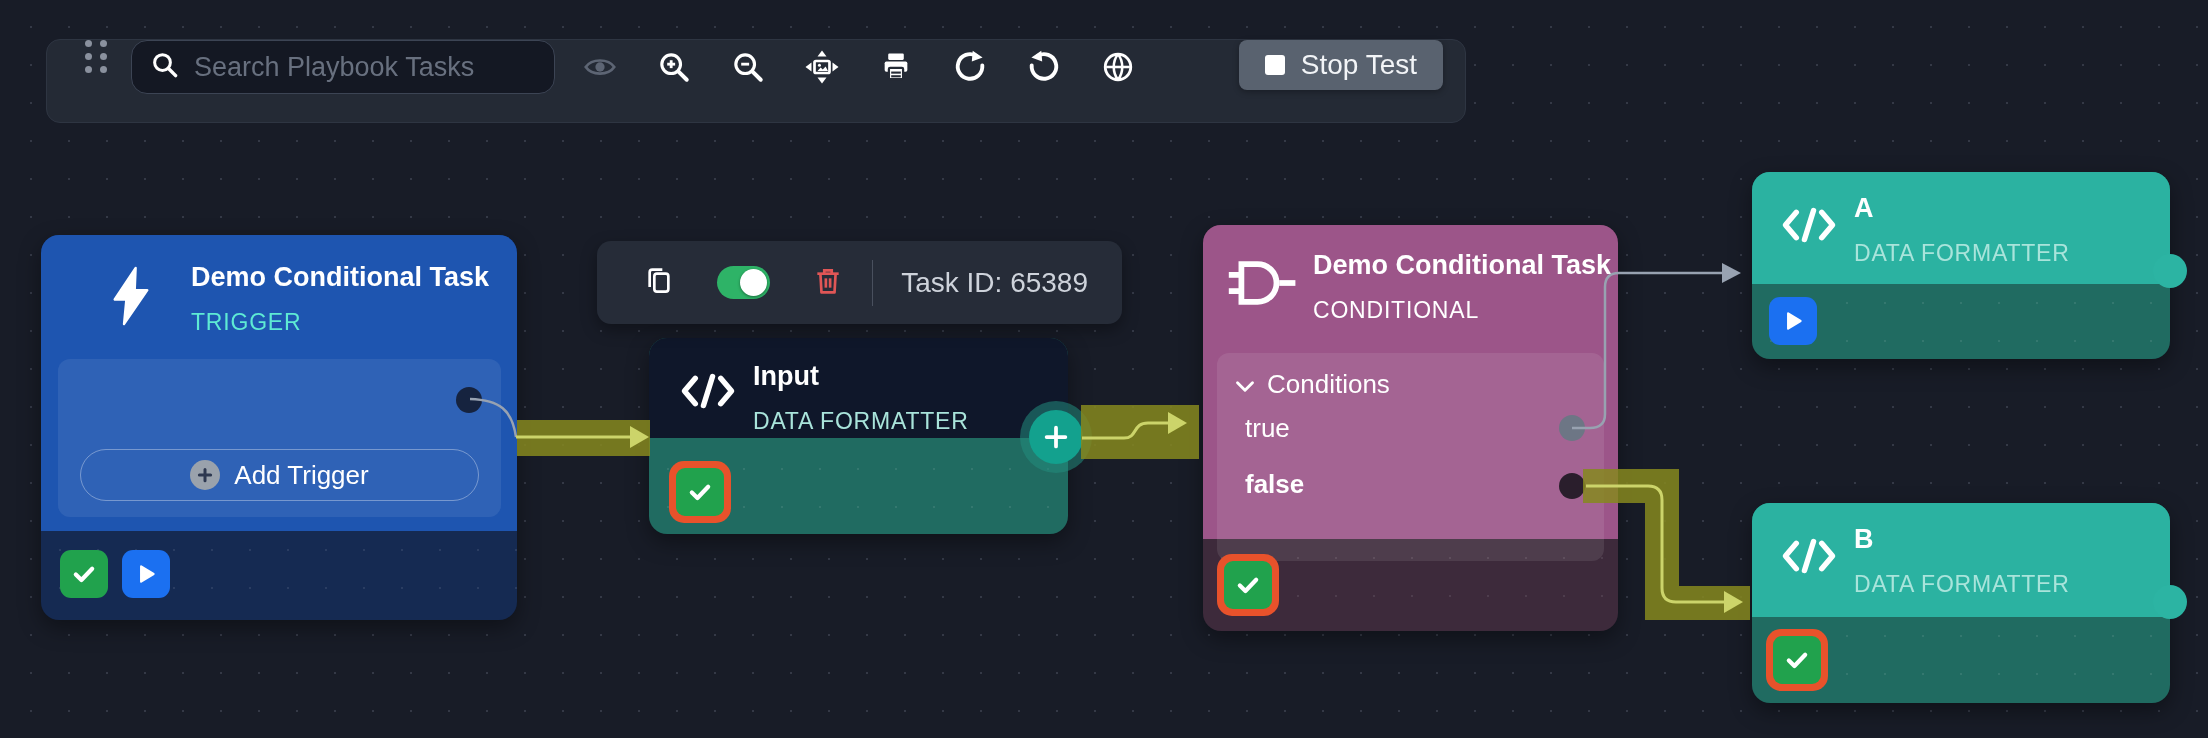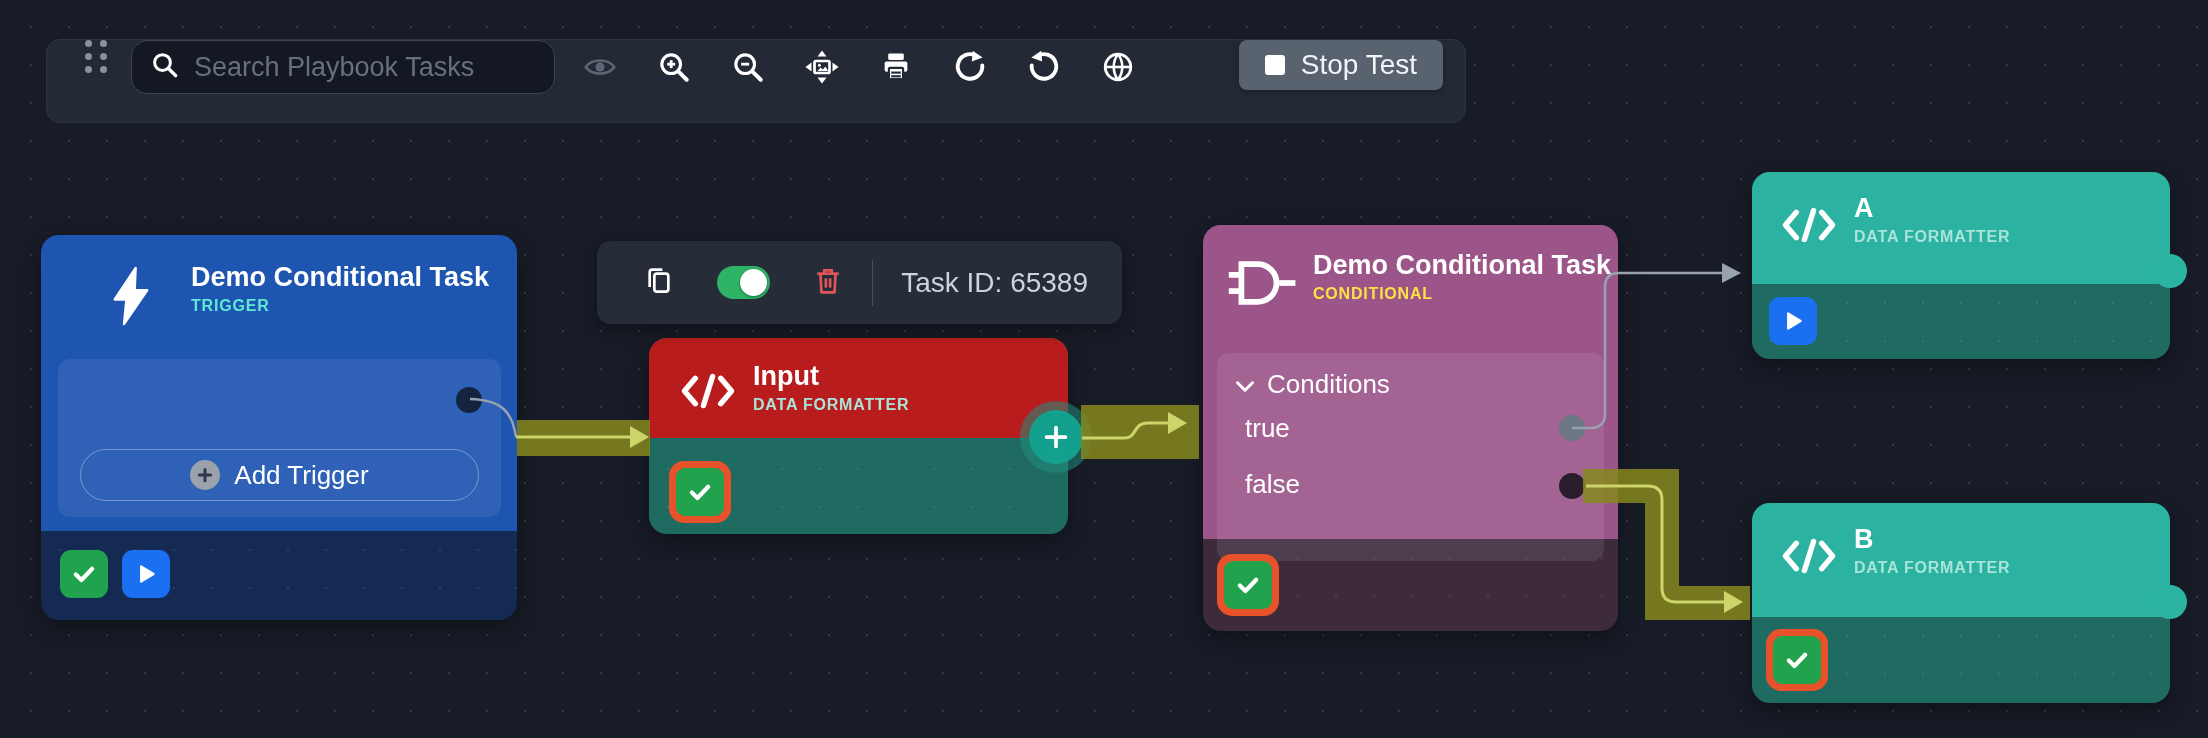--- a/index.html
+++ b/index.html
@@ -32,49 +32,49 @@
   .toggle{width:64px;height:33px;border-radius:17px;background:#2eb367;position:relative;cursor:pointer;margin:0 42px;}
   .toggle .knob{position:absolute;right:3px;top:3px;width:27px;height:27px;border-radius:50%;background:#fff;
     box-shadow:0 1px 3px rgba(0,0,0,.4);}
   
   .node{position:absolute;border-radius:18px;box-shadow:0 8px 22px rgba(0,0,0,.38);z-index:5;}
   .node .header{position:absolute;left:0;top:0;right:0;border-radius:18px 18px 0 0;}
   .node .footer{position:absolute;left:0;right:0;bottom:0;border-radius:0 0 18px 18px;
     background-image:radial-gradient(1.2px 2.4px at 50% 50%, rgba(255,255,255,0.09) 60%, transparent 62%);
     background-size:38px 38px;}
   .ntitle{color:#fff;font-size:27px;font-weight:600;line-height:32px;}
-  .nsub{font-size:16px;font-weight:700;letter-spacing:.8px;margin-top:4px;}
+  .nsub{font-size:23px;font-weight:400;letter-spacing:.8px;margin-top:16px;}
   .titleblock{position:absolute;}
   .hicon{position:absolute;display:flex;align-items:center;justify-content:center;}
   .panel{position:absolute;border-radius:12px;}
   .sq-btn{position:absolute;width:48px;height:48px;border-radius:11px;display:flex;align-items:center;justify-content:center;cursor:pointer;}
   .ringed{position:absolute;width:62px;height:62px;border-radius:15px;background:#e8522b;display:flex;
     align-items:center;justify-content:center;cursor:pointer;}
   .ringed .inner{width:48px;height:48px;border-radius:9px;background:#21a24d;display:flex;align-items:center;justify-content:center;}
   .green{background:#21a24d;} .blue{background:#1b70f1;}
   .port-dot{position:absolute;border-radius:50%;cursor:pointer;}
   .edge-port{position:absolute;width:34px;height:34px;border-radius:50%;background:#2cb4a3;cursor:pointer;}
   
   #node-trigger{left:41px;top:235px;width:476px;height:385px;background:#152a52;}
   #node-trigger .header{height:296px;background:#1e55b0;}
   #node-trigger .nsub{color:#5eead4;}
   #node-trigger .panel{left:17px;top:124px;width:443px;height:158px;background:rgba(255,255,255,.08);}
   .add-btn{position:absolute;left:22px;top:90px;width:399px;height:52px;border:1.5px solid rgba(255,255,255,.35);
     border-radius:26px;display:flex;align-items:center;justify-content:center;gap:14px;cursor:pointer;color:#fff;font-size:26px;}
   .plus-badge{width:30px;height:30px;border-radius:50%;background:#9aa2ac;display:flex;align-items:center;justify-content:center;}
   
   #node-input{left:649px;top:338px;width:419px;height:196px;background:#206b61;}
-  #node-input .header{height:100px;background:#b91c1c;}
+  #node-input .header{height:100px;background:#0f172a;}
   .teal-sub{color:#a9e4db;}
   .plus-port{position:absolute;left:380px;top:72px;width:54px;height:54px;border-radius:50%;background:#13a18e;
     box-shadow:0 0 0 9px rgba(34,140,126,.55);display:flex;align-items:center;justify-content:center;cursor:pointer;z-index:7;}
   
   #node-conditional{left:1203px;top:225px;width:415px;height:406px;background:#3d2a3b;}
   #node-conditional .header{height:314px;background:#9c5589;}
-  #node-conditional .nsub{color:#fde047;}
+  #node-conditional .nsub{color:#ffffff;}
   #node-conditional .panel{left:14px;top:128px;width:387px;height:208px;background:rgba(255,255,255,.09);}
   .cond-head{position:absolute;left:18px;top:16px;display:flex;align-items:center;gap:12px;color:#fff;font-size:26px;font-weight:500;cursor:pointer;}
   .branch-label{position:absolute;left:28px;color:#fff;font-size:26px;}
   
   #node-a{left:1752px;top:172px;width:418px;height:187px;background:#206b61;}
   #node-a .header{height:112px;background:#2bb2a1;}
   #node-b{left:1752px;top:503px;width:418px;height:200px;background:#206b61;}
   #node-b .header{height:114px;background:#2bb2a1;}
   
   .connections{position:absolute;left:0;top:0;z-index:9;pointer-events:none;}
@@ -316,21 +316,21 @@
         <div class="cond-head">
           <span>
             <svg width="20" height="13" viewBox="0 0 16 10" stroke="#fff" stroke-width="2.3" fill="none" stroke-linecap="round" stroke-linejoin="round">
                 <path d="M2 2 L8 8 L14 2"></path>
               </svg>
           </span>
           <span>Conditions</span>
         </div>
         <div class="branch-label" style="top:60px;">true</div>
         <span class="port-dot" style="left:342px;top:62px;width:26px;height:26px;background:#6d7685;"></span>
-        <div class="branch-label" style="top:116px;">false</div>
+        <div class="branch-label" style="top:116px;font-weight:bold;">false</div>
         <span class="port-dot" style="left:342px;top:120px;width:26px;height:26px;background:#2a1e2c;"></span>
       </div>
     </div>
     <div class="footer" style="height:92px;">
       <div class="ringed" style="left:14px;top:15px;">
         <span class="inner">
           <svg width="28" height="28" viewBox="0 0 24 24" fill="none" stroke="#fff" stroke-width="3.6" stroke-linecap="round" stroke-linejoin="round">
               <path d="M5 12.5 L9.8 17.2 L19 7.5"></path>
             </svg>
         </span>

